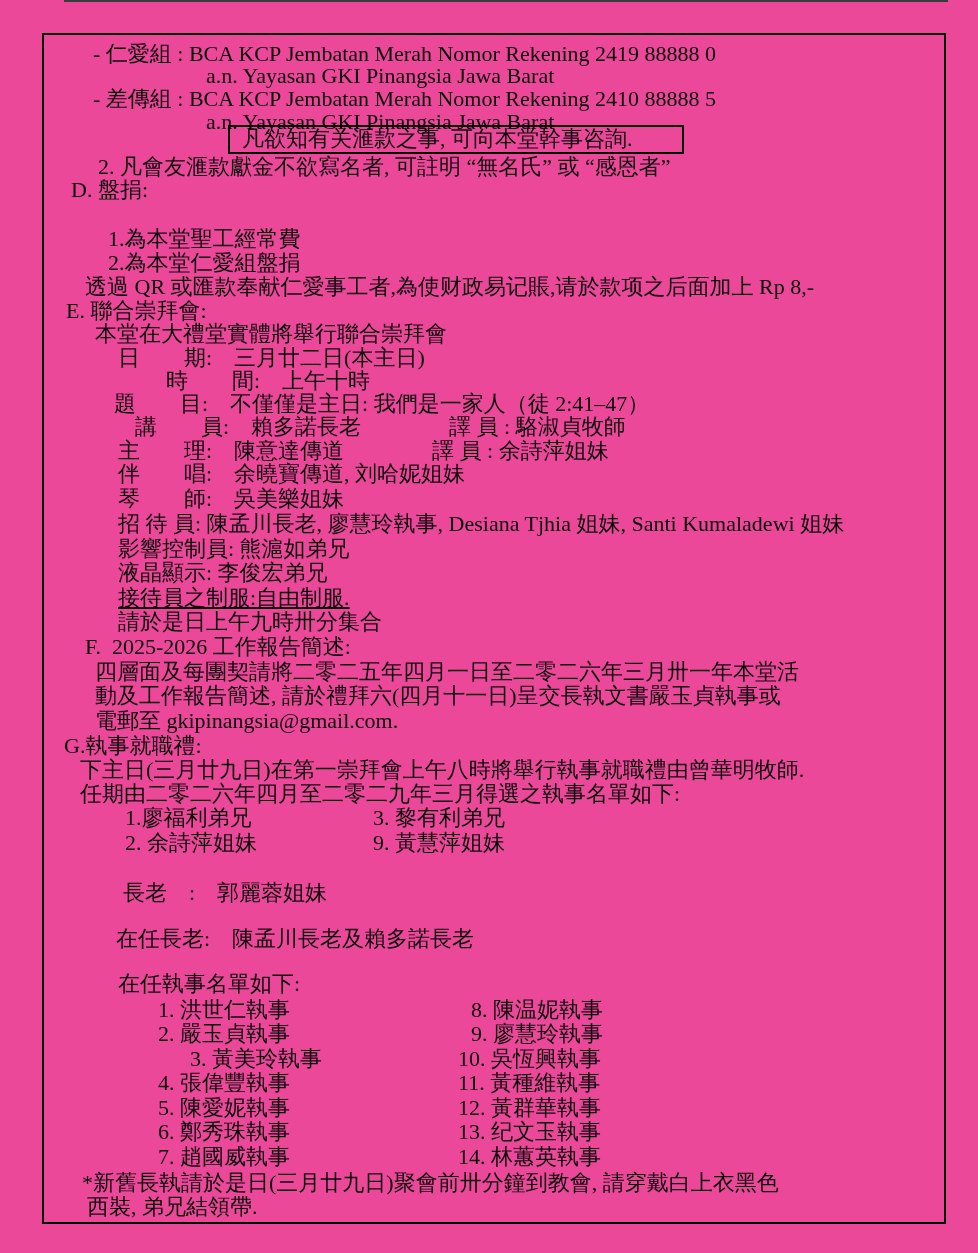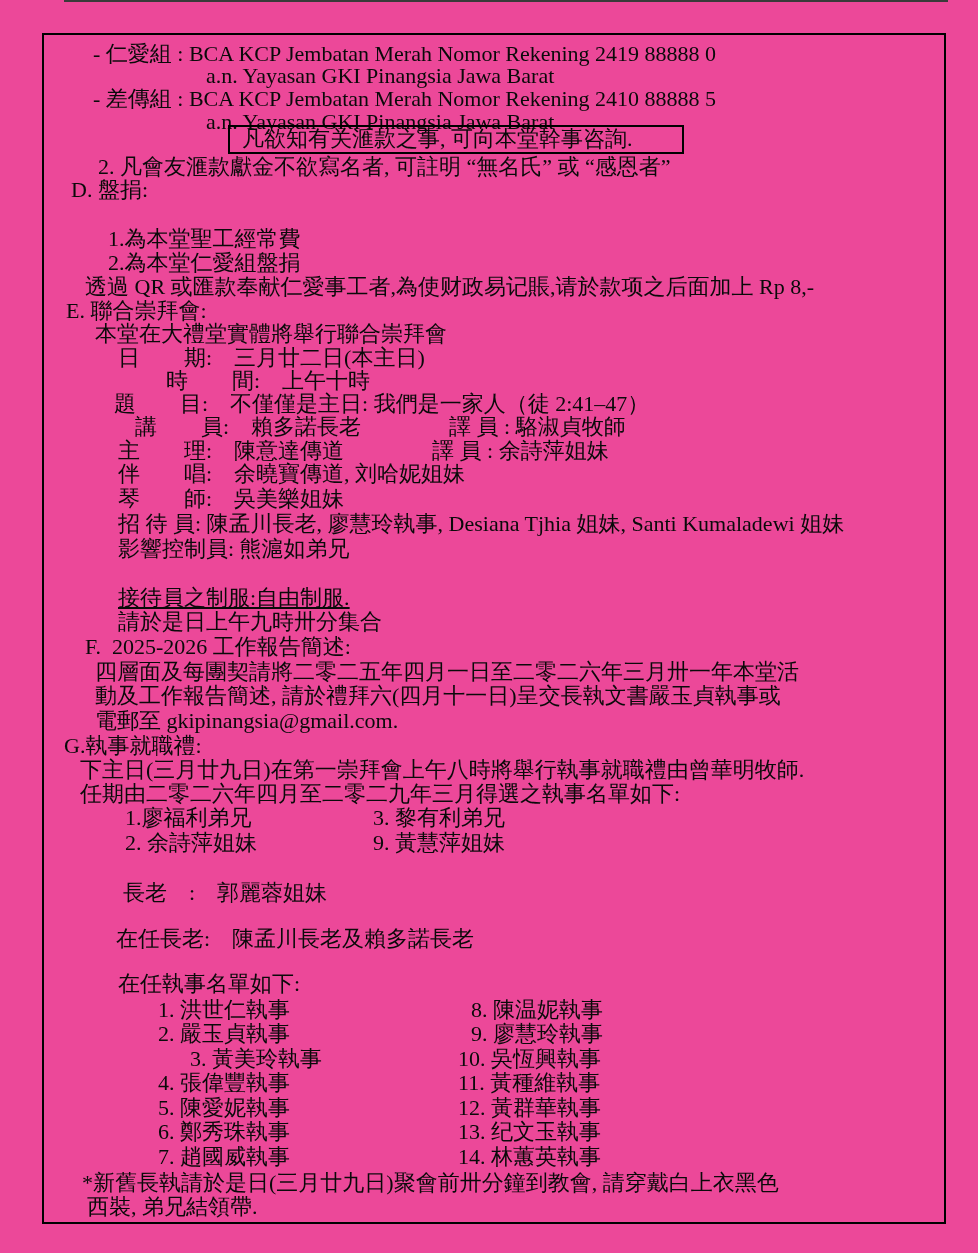--- a/index.html
+++ b/index.html
@@ -55,20 +55,21 @@
     <div class="line" style="left: 95px; top: 321px;">本堂在大禮堂實體將舉行聯合崇拜會</div>
     <div class="line" style="left: 118px; top: 345px;">日　　期:　三月廿二日(本主日)</div>
     <div class="line" style="left: 118px; top: 368px; margin-left: 48px;">時　　間:　上午十時</div>
     <div class="line" style="left: 114px; top: 391px;">題　　目:　不僅僅是主日: 我們是一家人（徒 2:41–47）</div>
     <div class="line" style="left: 118px; top: 414px; margin-left: 17px;">講　　員:　賴多諾長老　　　　譯 員 : 駱淑貞牧師</div>
     <div class="line" style="left: 118px; top: 438px;">主　　理:　陳意達傳道　　　　譯 員 : 余詩萍姐妹</div>
     <div class="line" style="left: 118px; top: 461px;">伴　　唱:　余曉寶傳道, 刘哈妮姐妹</div>
     <div class="line" style="left: 118px; top: 486px;">琴　　師:　吳美樂姐妹</div>
     <div class="line" style="left: 118px; top: 511px;">招 待 員: 陳孟川長老, 廖慧玲執事, Desiana Tjhia 姐妹, Santi Kumaladewi 姐妹</div>
     <div class="line" style="left: 118px; top: 536px;">影響控制員: 熊滬如弟兄</div>
+    <div class="line" style="left: 118px; top: 560px;">液晶顯示: 李俊宏弟兄</div>
     <div class="line" style="left: 118px; top: 585px; text-decoration: underline;">接待員之制服:自由制服.</div>
     <div class="line" style="left: 118px; top: 609px;">請於是日上午九時卅分集合</div>
     <div class="line" style="left: 85px; top: 634px;">F.  2025-2026 工作報告簡述:</div>
     <div class="line" style="left: 95px; top: 659px;">四層面及每團契請將二零二五年四月一日至二零二六年三月卅一年本堂活</div>
     <div class="line" style="left: 95px; top: 683px;">動及工作報告簡述, 請於禮拜六(四月十一日)呈交長執文書嚴玉貞執事或</div>
     <div class="line" style="left: 95px; top: 708px;">電郵至 gkipinangsia@gmail.com.</div>
     <div class="line" style="left: 64px; top: 733px;">G.執事就職禮:</div>
     <div class="line" style="left: 80px; top: 757px;">下主日(三月廿九日)在第一崇拜會上午八時將舉行執事就職禮由曾華明牧師.</div>
     <div class="line" style="left: 80px; top: 781px;">任期由二零二六年四月至二零二九年三月得選之執事名單如下:</div>
     <div class="line" style="left: 125px; top: 805px;">1.廖福利弟兄</div>

